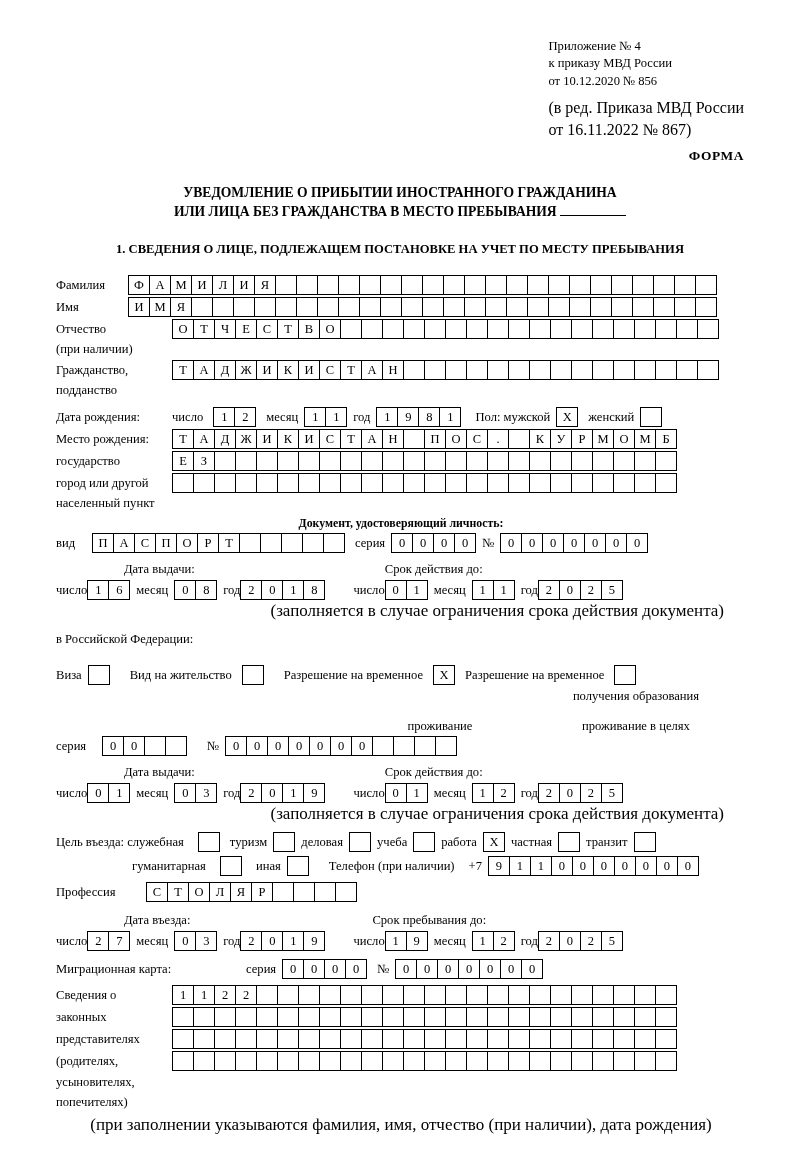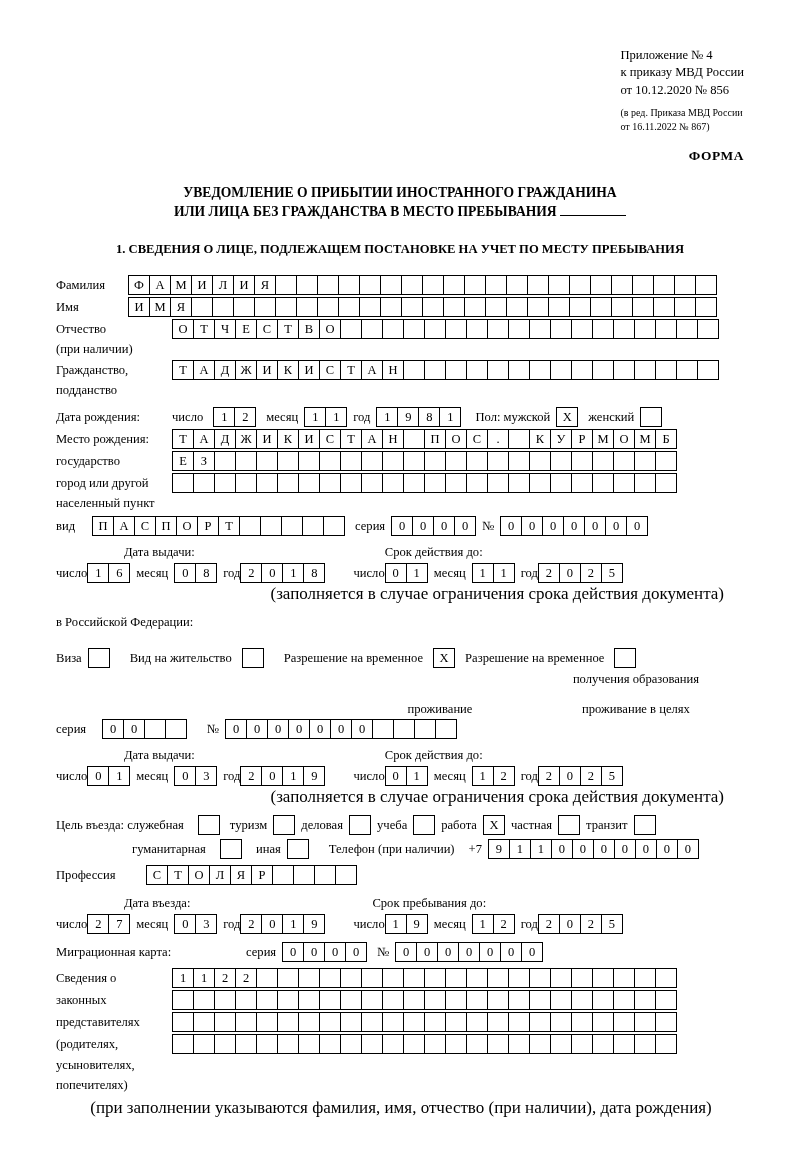--- a/index.html
+++ b/index.html
@@ -5,22 +5,22 @@
   html,body{margin:0;padding:0;background:#fff;}
   body{
     width:800px;height:1163px;position:relative;
     font-family:"Liberation Serif", serif;
     color:#000;
     font-size:12.5px;
   }
   .page{position:relative;width:800px;height:1163px;box-sizing:border-box;padding:34px 56px 10px 56px;}
 
   
-  .hdr{position:absolute;right:56px;top:47px;text-align:left;font-size:12.6px;line-height:1.38;}
-  .hdr .small{font-size:10px;}
+  .hdr{position:absolute;right:56px;top:38px;text-align:left;font-size:12.6px;line-height:1.38;}
+  .hdr .small{font-size:16px;}
   .hdr .gap{height:7px;}
   .forma{position:absolute;right:56px;top:148px;font-weight:bold;font-size:13.4px;letter-spacing:.6px;}
 
   .title{position:absolute;left:0;right:0;top:183px;text-align:center;font-weight:bold;font-size:13.6px;line-height:1.42;}
   .title .u{display:inline-block;width:66px;border-bottom:1px solid #000;}
   .sect1{position:absolute;left:0;right:0;top:242px;text-align:center;font-weight:bold;font-size:12.6px;}
 
   
   .body{position:absolute;left:56px;top:275px;width:690px;}
   .row{display:flex;align-items:flex-start;margin-bottom:2px;}
@@ -327,20 +327,23 @@
           <div class="bx"></div>
           <div class="bx"></div>
           <div class="bx"></div>
           <div class="bx"></div>
         </div>
     </div>
     <div class="row" style="margin-bottom:4px">
       <div class="lbl" style="width:116px;line-height:17px">населенный пункт</div>
     </div>
 
+    <div class="row ctr" style="display:block;text-align:center;margin-bottom:2px">
+      <span class="bold" style="font-size:11.8px">Документ, удостоверяющий личность:</span>
+    </div>
 
     <div class="row" style="margin-bottom:6px">
       <div class="lbl" style="width:36px">вид</div>
       <div class="boxes" id="bx-dockind">
           <div class="bx">П</div>
           <div class="bx">А</div>
           <div class="bx">С</div>
           <div class="bx">П</div>
           <div class="bx">О</div>
           <div class="bx">Р</div>

